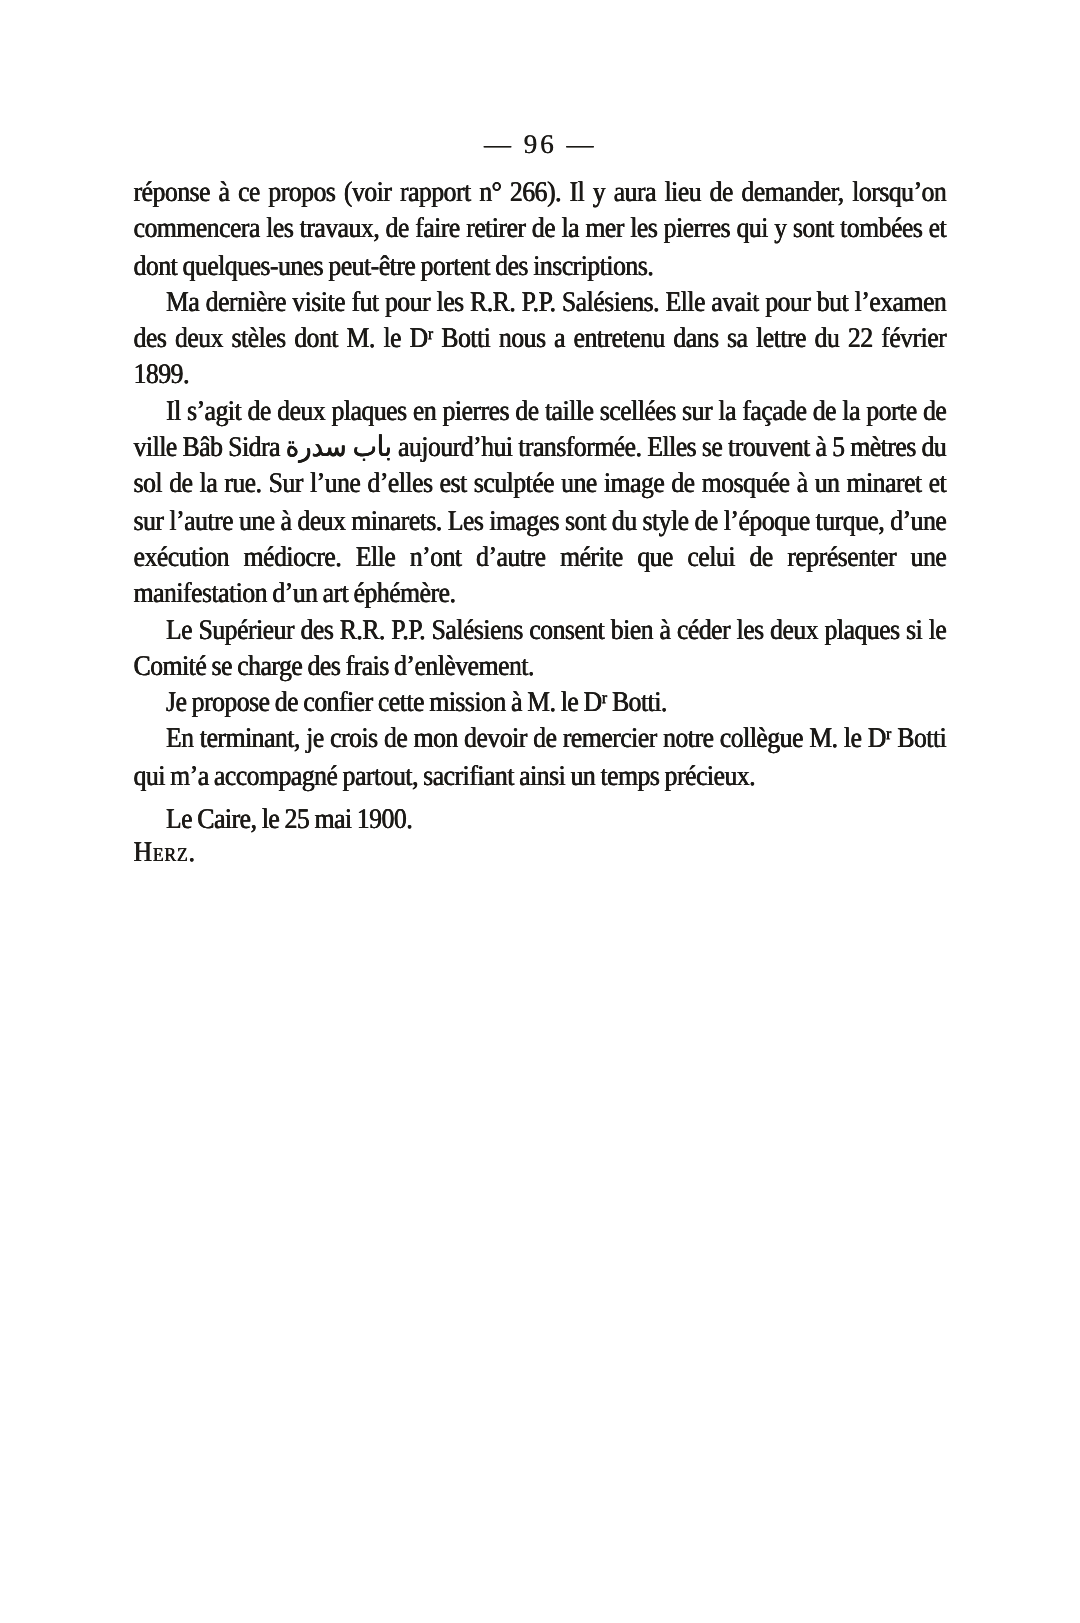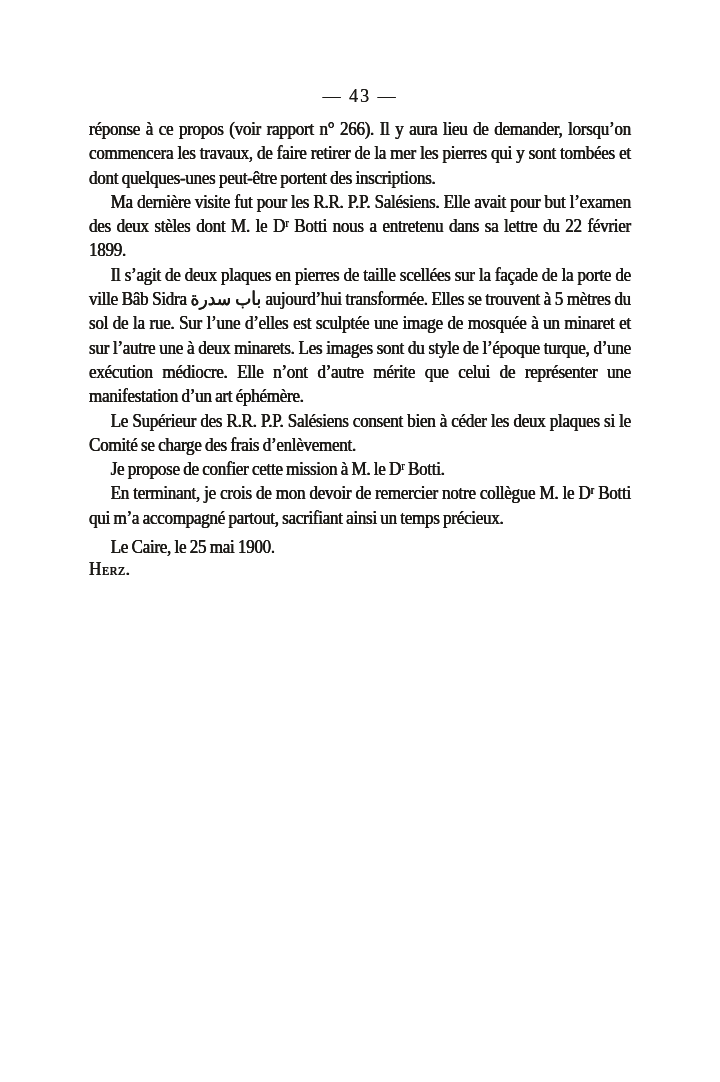--- a/index.html
+++ b/index.html
@@ -63,21 +63,21 @@
     padding-right: 94px;
     font-variant: small-caps;
     letter-spacing: 0.6px;
   }
 </style>
 </head>
 <body>
 
 <div class="page">
 
-  <div class="page-header">— 43 —</div>
+  <div class="page-header">— 96 —</div>
 
   <div class="text-block">
     <p class="para no-indent">réponse à ce propos (voir rapport n° 266). Il y aura lieu de demander, lorsqu’on commencera les travaux, de faire retirer de la mer les pierres qui y sont tombées et dont quelques-unes peut-être portent des inscriptions.</p>
     <p class="para">Ma dernière visite fut pour les R.R. P.P. Salésiens. Elle avait pour but l’examen des deux stèles dont M. le Dʳ Botti nous a entretenu dans sa lettre du 22 février 1899.</p>
     <p class="para">Il s’agit de deux plaques en pierres de taille scellées sur la façade de la porte de ville Bâb Sidra باب سدرة aujourd’hui transformée. Elles se trouvent à 5 mètres du sol de la rue. Sur l’une d’elles est sculptée une image de mosquée à un minaret et sur l’autre une à deux minarets. Les images sont du style de l’époque turque, d’une exécution médiocre. Elle n’ont d’autre mérite que celui de représenter une manifestation d’un art éphémère.</p>
     <p class="para">Le Supérieur des R.R. P.P. Salésiens consent bien à céder les deux plaques si le Comité se charge des frais d’enlèvement.</p>
     <p class="para">Je propose de confier cette mission à M. le Dʳ Botti.</p>
     <p class="para">En terminant, je crois de mon devoir de remercier notre collègue M. le Dʳ Botti qui m’a accompagné partout, sacrifiant ainsi un temps précieux.</p>
     <p class="dateline">Le Caire, le 25 mai 1900.</p>
     <p class="signature">Herz.</p>

